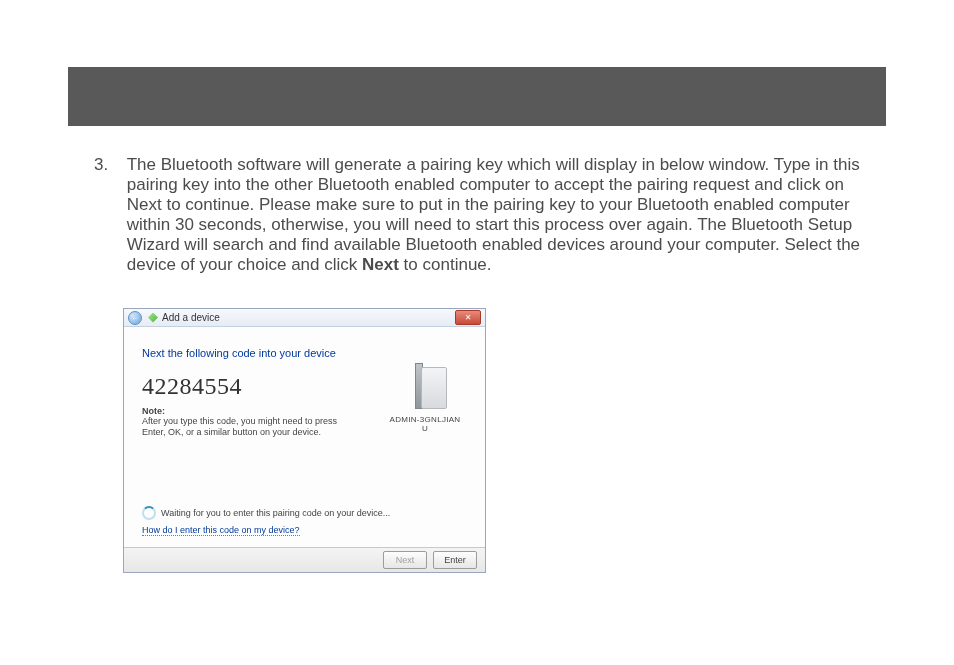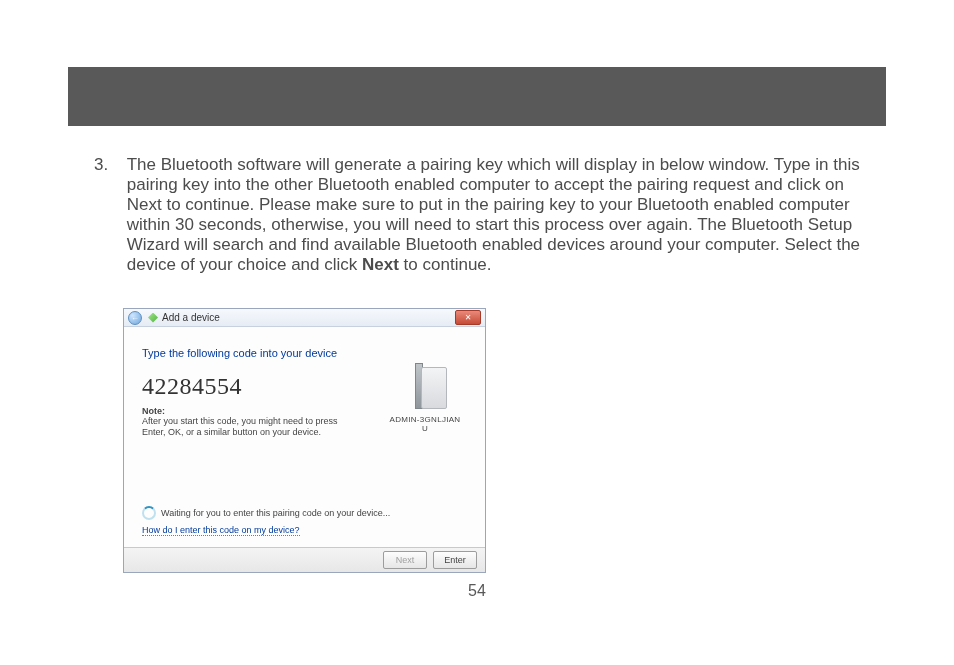--- a/index.html
+++ b/index.html
@@ -192,24 +192,24 @@
 
   <div class="dialog">
     <div class="titlebar">
       <div class="back-btn">←</div>
       <div class="wiz-icon"></div>
       <span class="title-text">Add a device</span>
       <div class="close-btn">✕</div>
     </div>
 
     <div class="dialog-inner">
-      <div class="instruction">Type the following code into your device</div>
+      <div class="instruction">Next the following code into your device</div>
       <div class="code">42284554</div>
       <div class="note-label">Note:</div>
-      <div class="note-text">After you start this code, you might need to press Enter, OK, or a similar button on your device.</div>
+      <div class="note-text">After you type this code, you might need to press Enter, OK, or a similar button on your device.</div>
 
       <div class="device">
         <div class="device-icon">
           <div class="tower"></div>
             <div class="drive"></div>
         </div>
         <div class="device-name">ADMIN-3GNLJIANU</div>
       </div>
 
       <div class="status-row">
@@ -218,14 +218,13 @@
       </div>
       <span class="help-link">How do I enter this code on my device?</span>
     </div>
 
     <div class="button-bar">
       <div class="win-btn disabled">Next</div>
       <div class="win-btn">Enter</div>
     </div>
   </div>
 
-  <div class="page-num">54</div>
 </div>
 
 </body></html>

